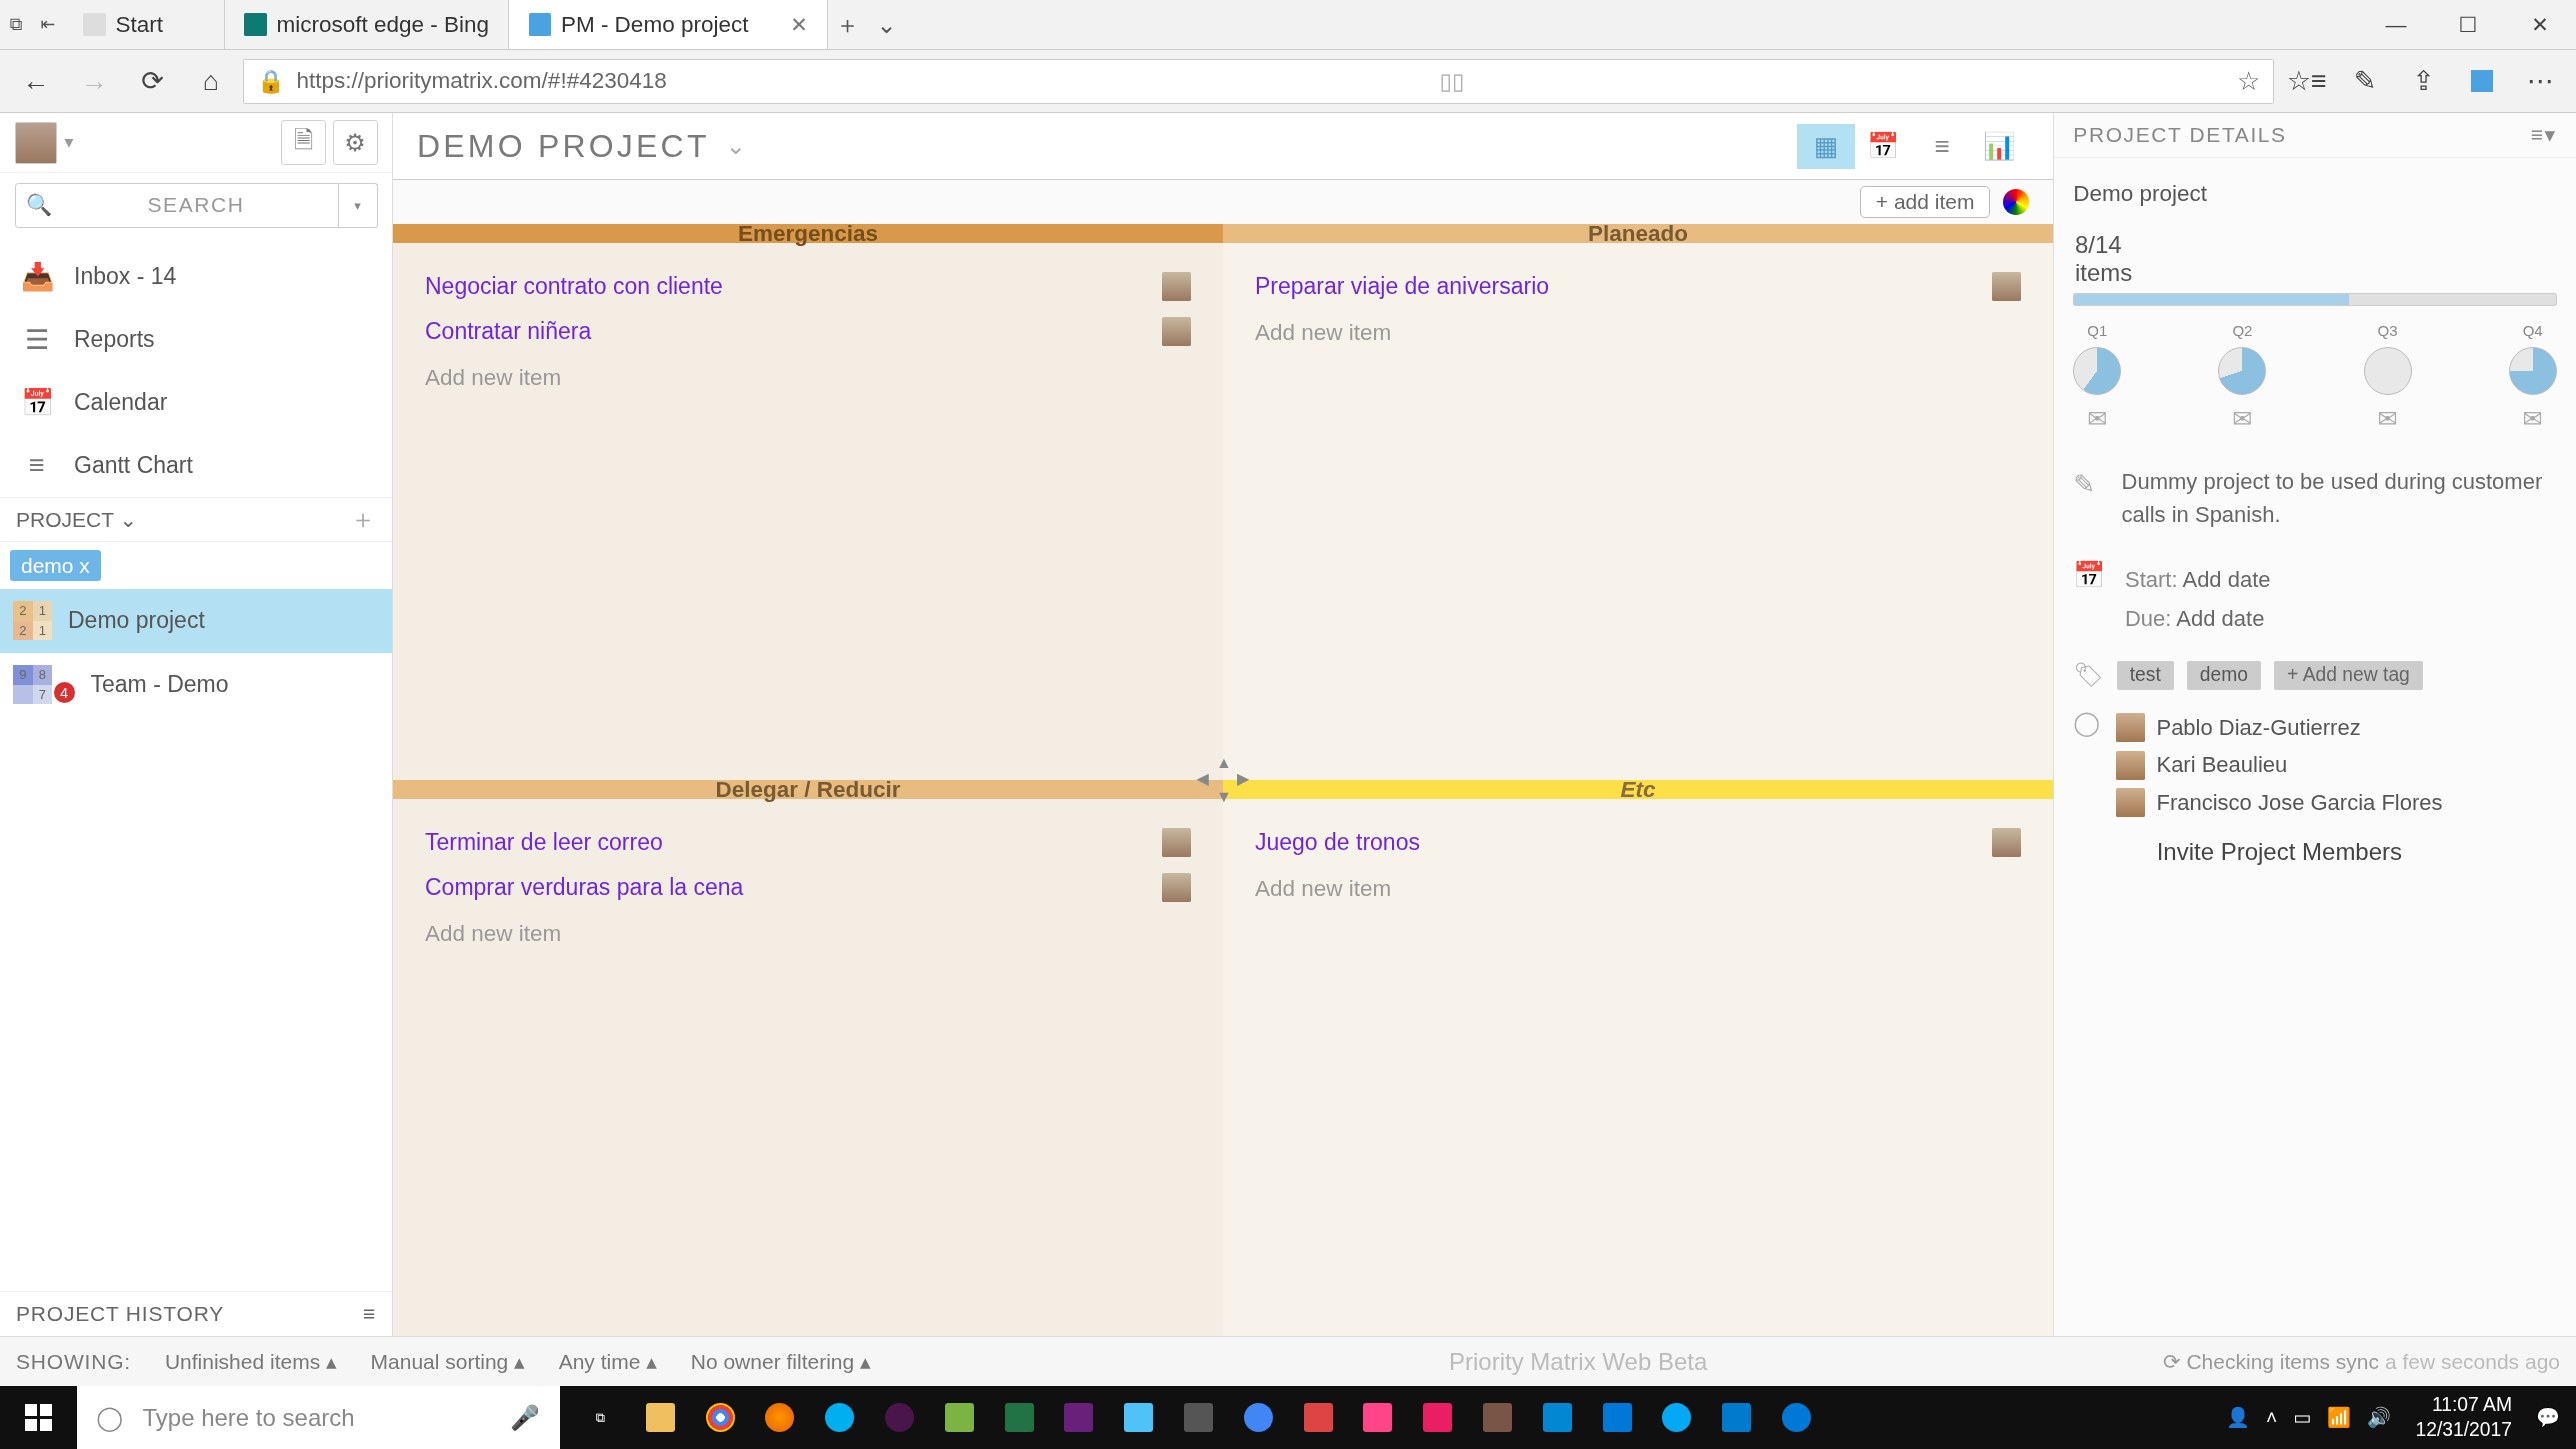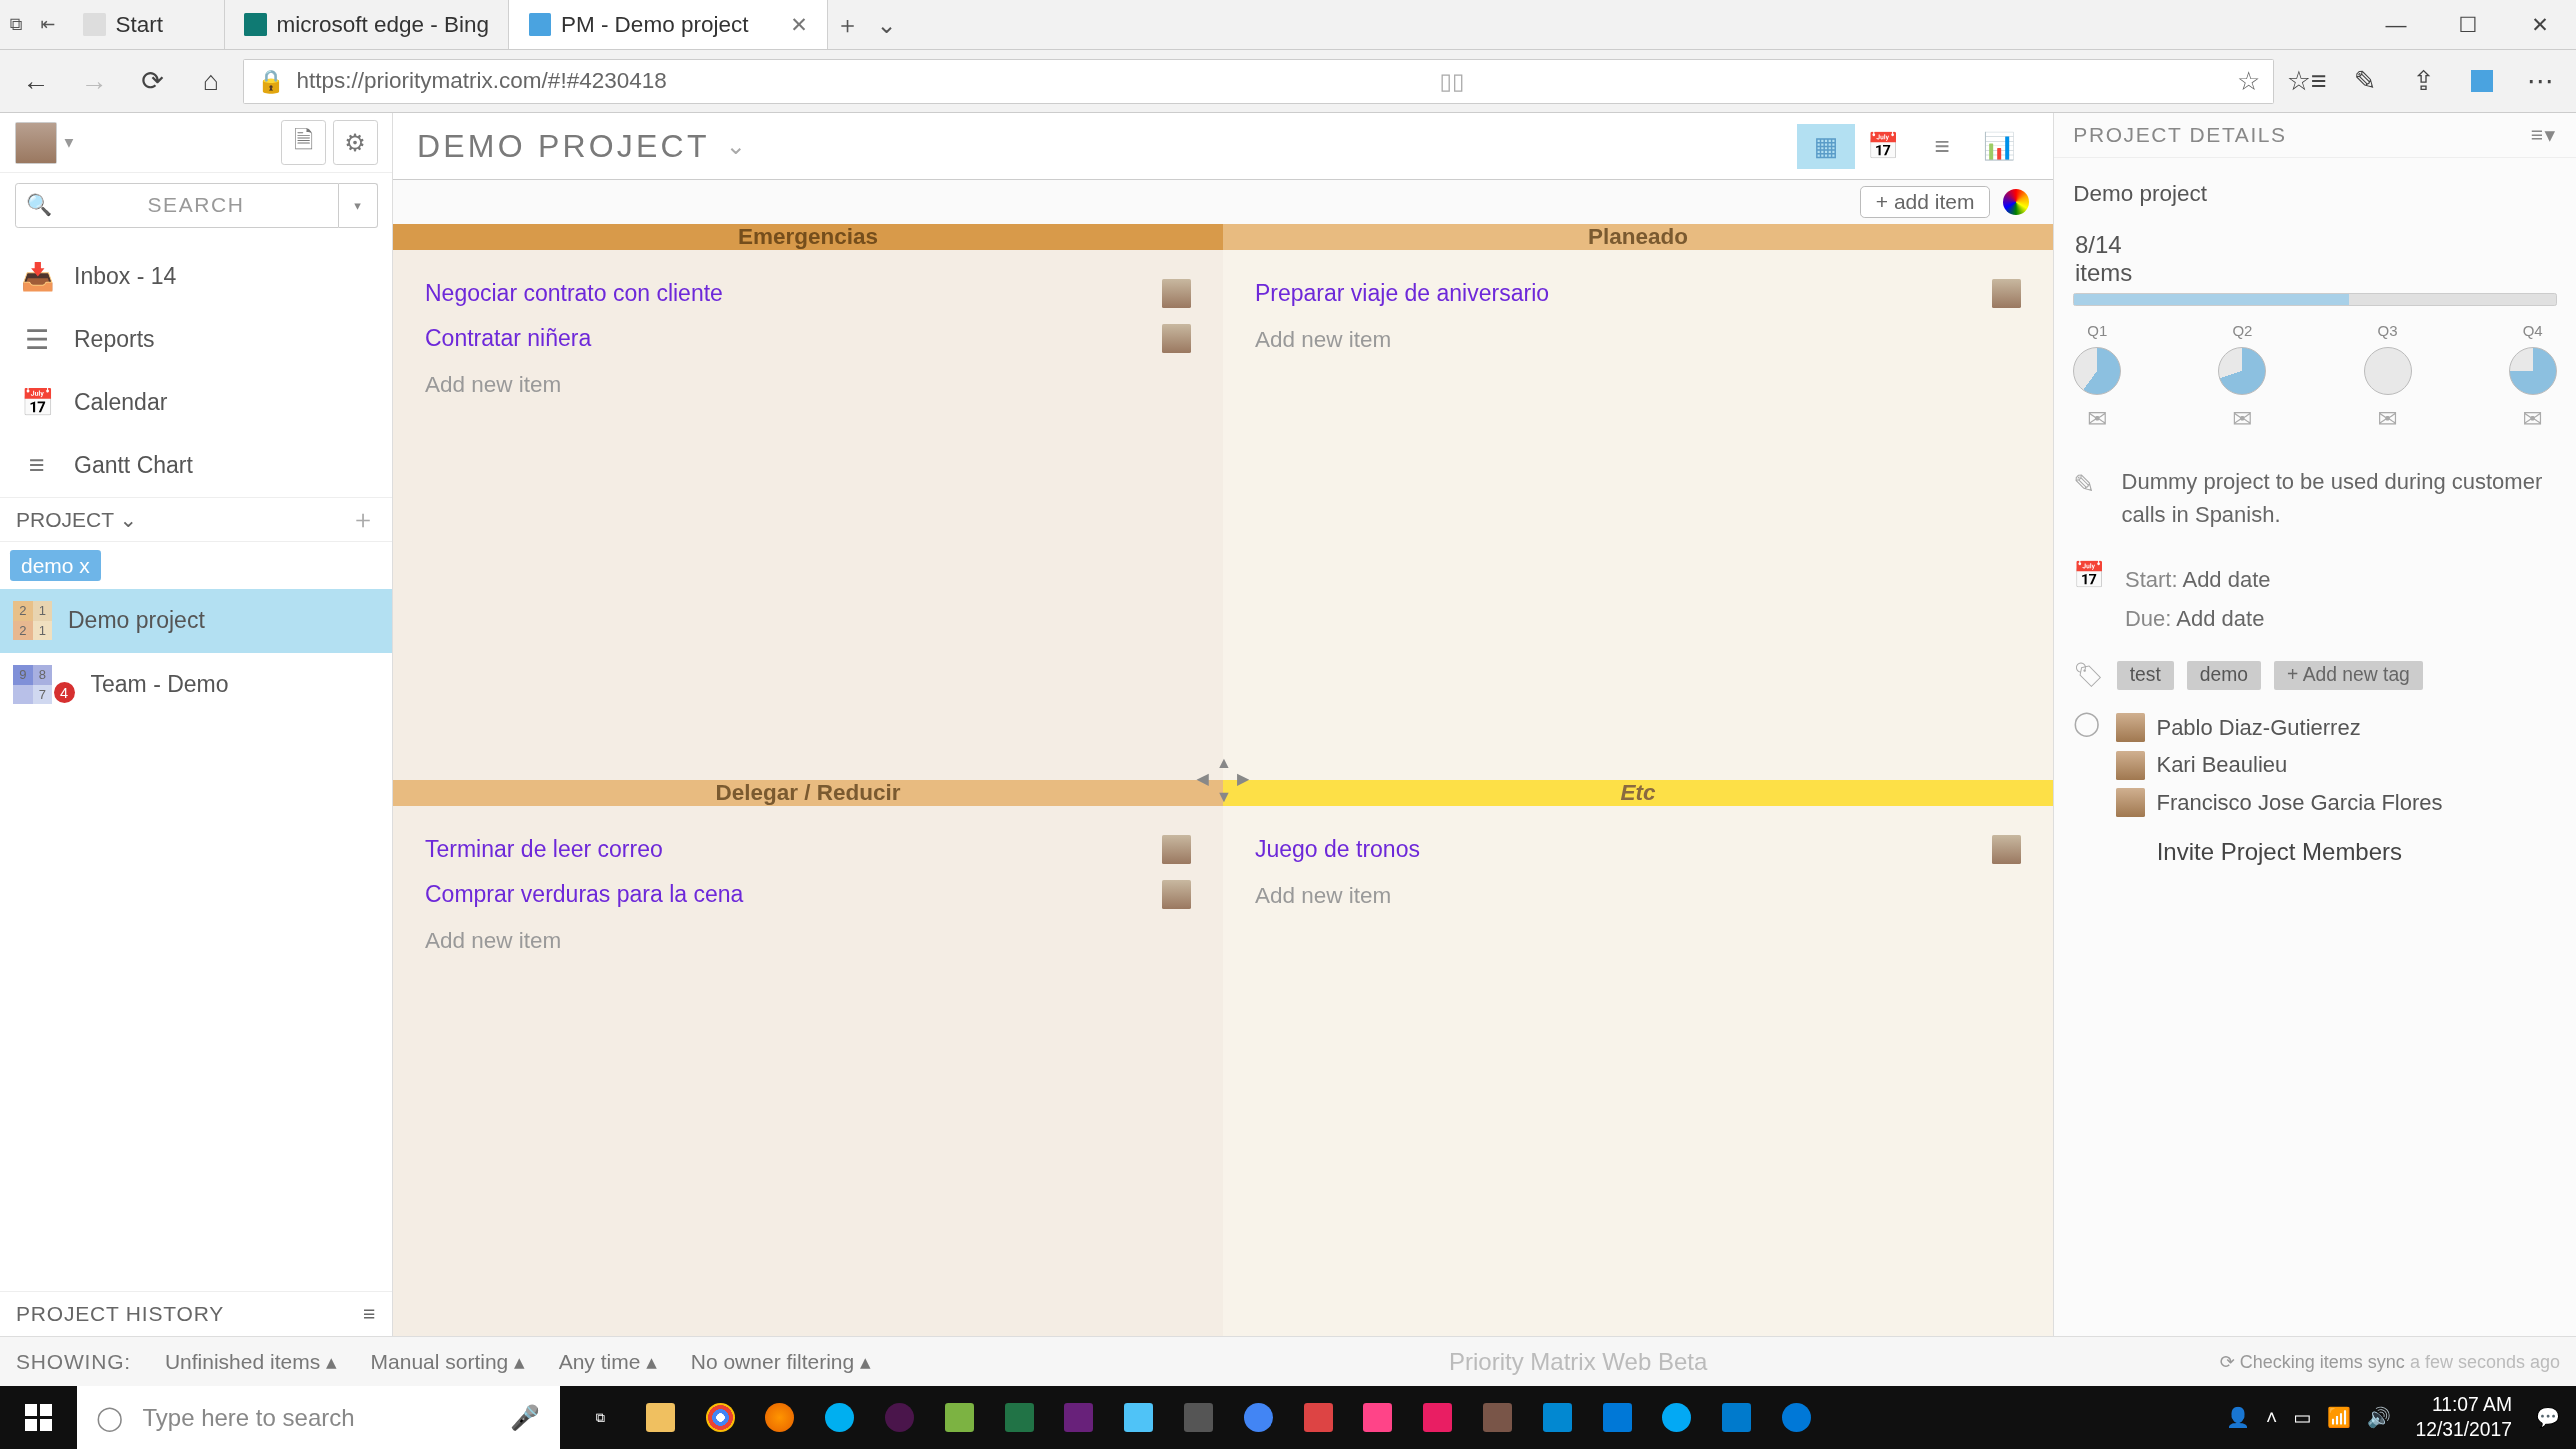--- a/index.html
+++ b/index.html
@@ -54,21 +54,21 @@
 .proj-title { font-size:32px; color:#7a7a7a; letter-spacing:3.2px; }
 .proj-hdr-right { margin-left:auto; display:flex; gap:0; align-items:center; }
 .view-btn { width:58px; height:45px; display:flex; align-items:center; justify-content:center; font-size:26px; color:#888; }
 .view-btn.active { background:#b3e0f2; color:#5a9cc8; }
 .add-strip { height:45px; display:flex; align-items:center; justify-content:flex-end; padding-right:24px; gap:13px; border-top:0.8px solid #ccc; background:#fafafa; }
 .add-btn { border:0.8px solid #bbb; border-radius:4.8px; padding:3.2px 14.5px; font-size:21px; color:#666; background:#fff; }
 .rainbow { width:26px; height:26px; border-radius:50%; background:conic-gradient(red,orange,yellow,green,blue,purple,red); }
 
 .matrix { flex:1; display:grid; grid-template-columns:1fr 1fr; grid-template-rows:1fr 1fr; position:relative; }
 .quad { display:flex; flex-direction:column; }
-.quad-hdr { height:26px; display:flex; align-items:center; justify-content:center; font-size:22.5px; font-weight:600; }
+.quad-hdr { height:19px; display:flex; align-items:center; justify-content:center; font-size:22.5px; font-weight:600; }
 .q1 .quad-hdr { background:#d89a4a; color:#754e1c; } .q1 { background:#f4ede4; }
 .q2 .quad-hdr { background:#e8bb80; color:#7a5a30; } .q2 { background:#f8f3ea; }
 .q3 .quad-hdr { background:#e8bb80; color:#7a5a30; } .q3 { background:#f4ede4; }
 .q4 .quad-hdr { background:#fde047; color:#8a6a40;font-style:italic; } .q4 { background:#f8f3ea; }
 .quad-body { padding:21px 32px; flex:1; }
 .task-row { display:flex; align-items:center; padding:8px 0; font-size:23px; color:#6d28d9; }
 .task-row .asgn { margin-left:auto; width:29px; height:29px; background:linear-gradient(#c8b8a0,#9a7860); border-radius:1.6px; }
 .add-new { color:#999; font-size:22.5px; padding-top:11.3px; }
 .center-cross { position:absolute; left:50%; top:50%; transform:translate(-50%,-50%); color:#888; font-size:16px; line-height:1; }
 
@@ -98,21 +98,21 @@
 .member-row { display:flex; gap:16px; padding-top:19.3px; }
 .members { font-size:22px; color:#555; line-height:1.7; }
 .mem-line { display:flex; align-items:center; gap:11.3px; }
 .mem-av { width:29px; height:29px; background:linear-gradient(#d0b090,#a07850); border-radius:1.6px; }
 .invite { text-align:center; padding-top:11.3px; font-size:24px; color:#444; }
 
 
 .filter-bar { height:50px; background:#f6f6f6; border-top:0.8px solid #ddd; display:flex; align-items:center; padding:0 16px; font-size:21px; color:#777; gap:34px; position:relative; }
 .filter-bar .lbl { letter-spacing:0.8px; }
 .filter-bar .beta { position:absolute; left:50%; transform:translateX(161px); color:#bbb; font-size:24px; }
-.filter-bar .sync { margin-left:auto; color:#999; font-size:18px; }
+.filter-bar .sync { margin-left:auto; color:#999; font-size:21px; }
 
 .taskbar { height:63px; background:#101010; display:flex; align-items:center; color:#fff; }
 .start-btn { width:77px; display:flex; align-items:center; justify-content:center; }
 .win-logo { display:grid; grid-template-columns:1fr 1fr; gap:2.4px; width:27px; height:27px; }
 .win-logo span { background:#fff; }
 .search-task { flex:0 0 483px; display:flex; align-items:center; background:#fff; color:#888; height:63px; padding:0 19.3px; gap:19.3px; font-size:24px; }
 .tb-icons { display:flex; align-items:center; gap:4.8px; padding-left:13px; }
 .tb-icon { width:55px; height:48px; display:flex; align-items:center; justify-content:center; border-radius:1.6px; }
 .tb-icon .sq { width:29px; height:29px; border-radius:3.2px; }
 .tray { margin-left:auto; display:flex; align-items:center; gap:16px; padding-right:16px; font-size:19.3px; color:#fff; }

